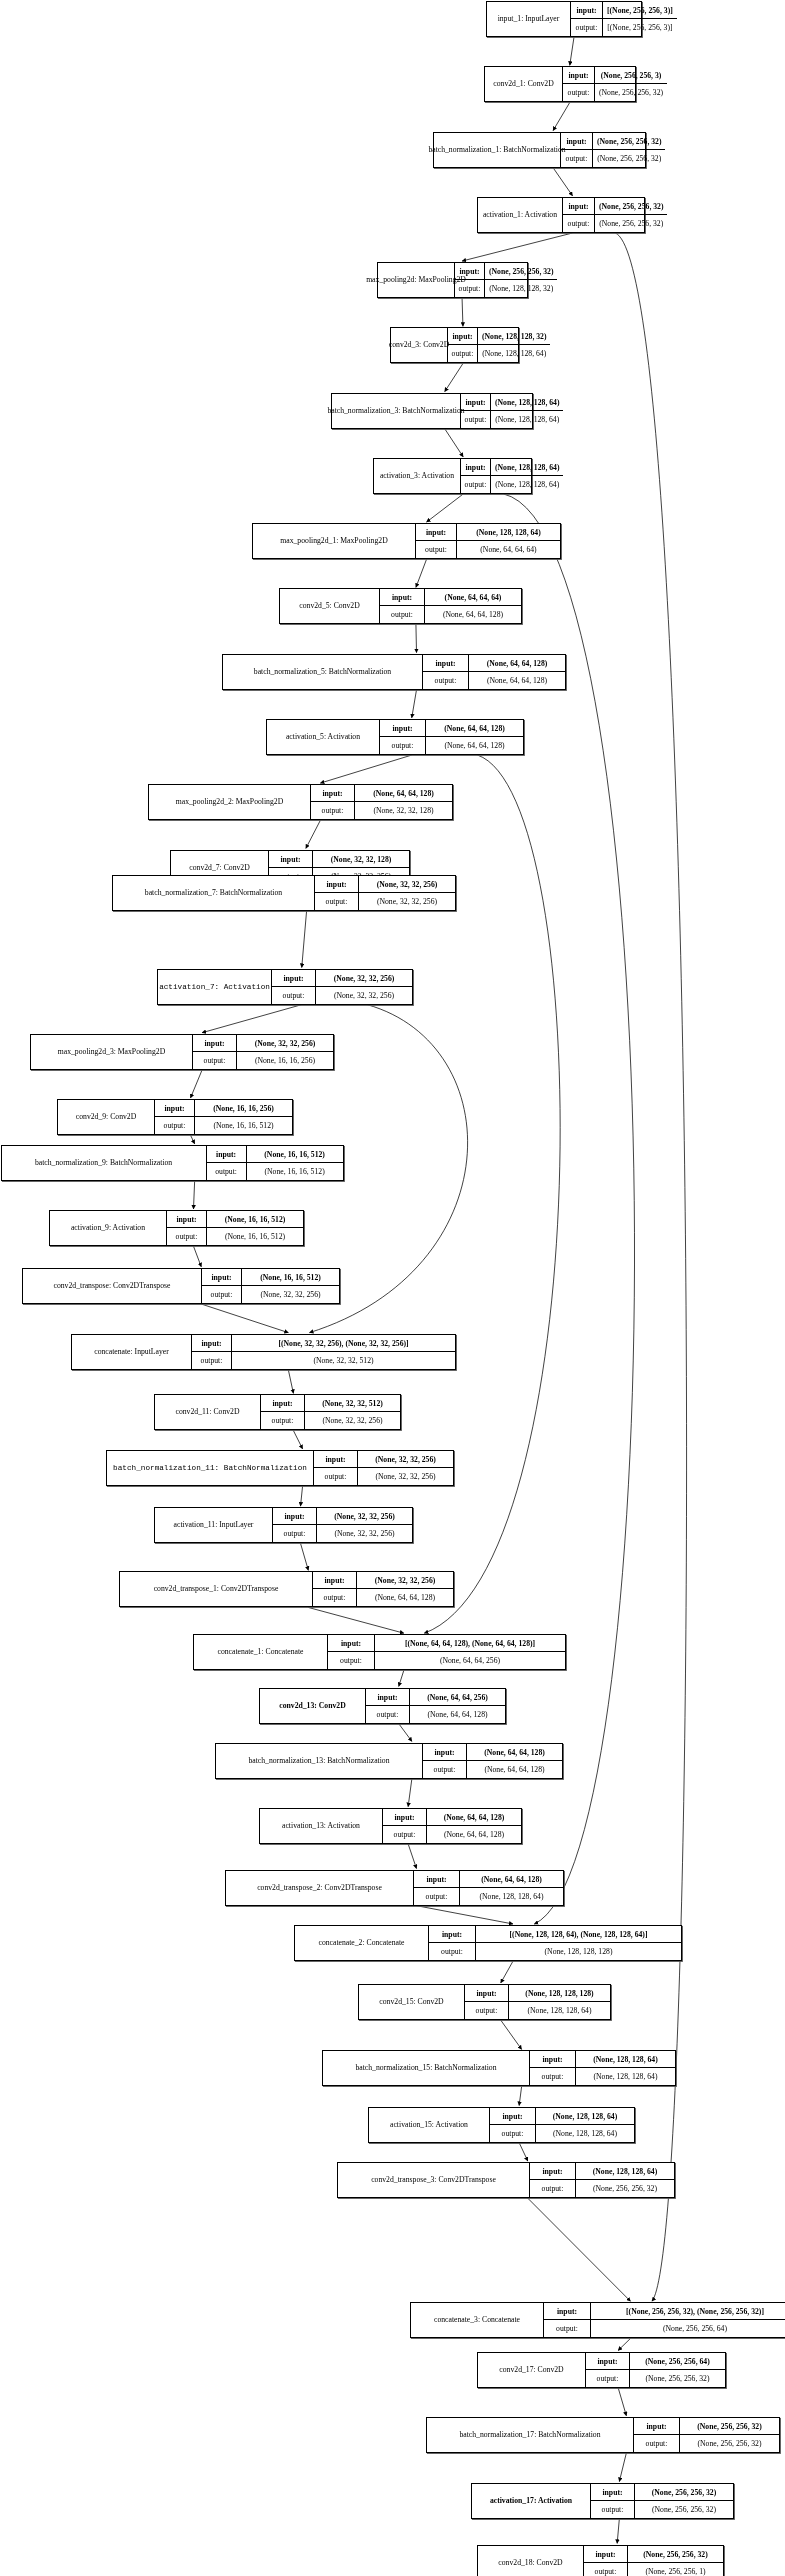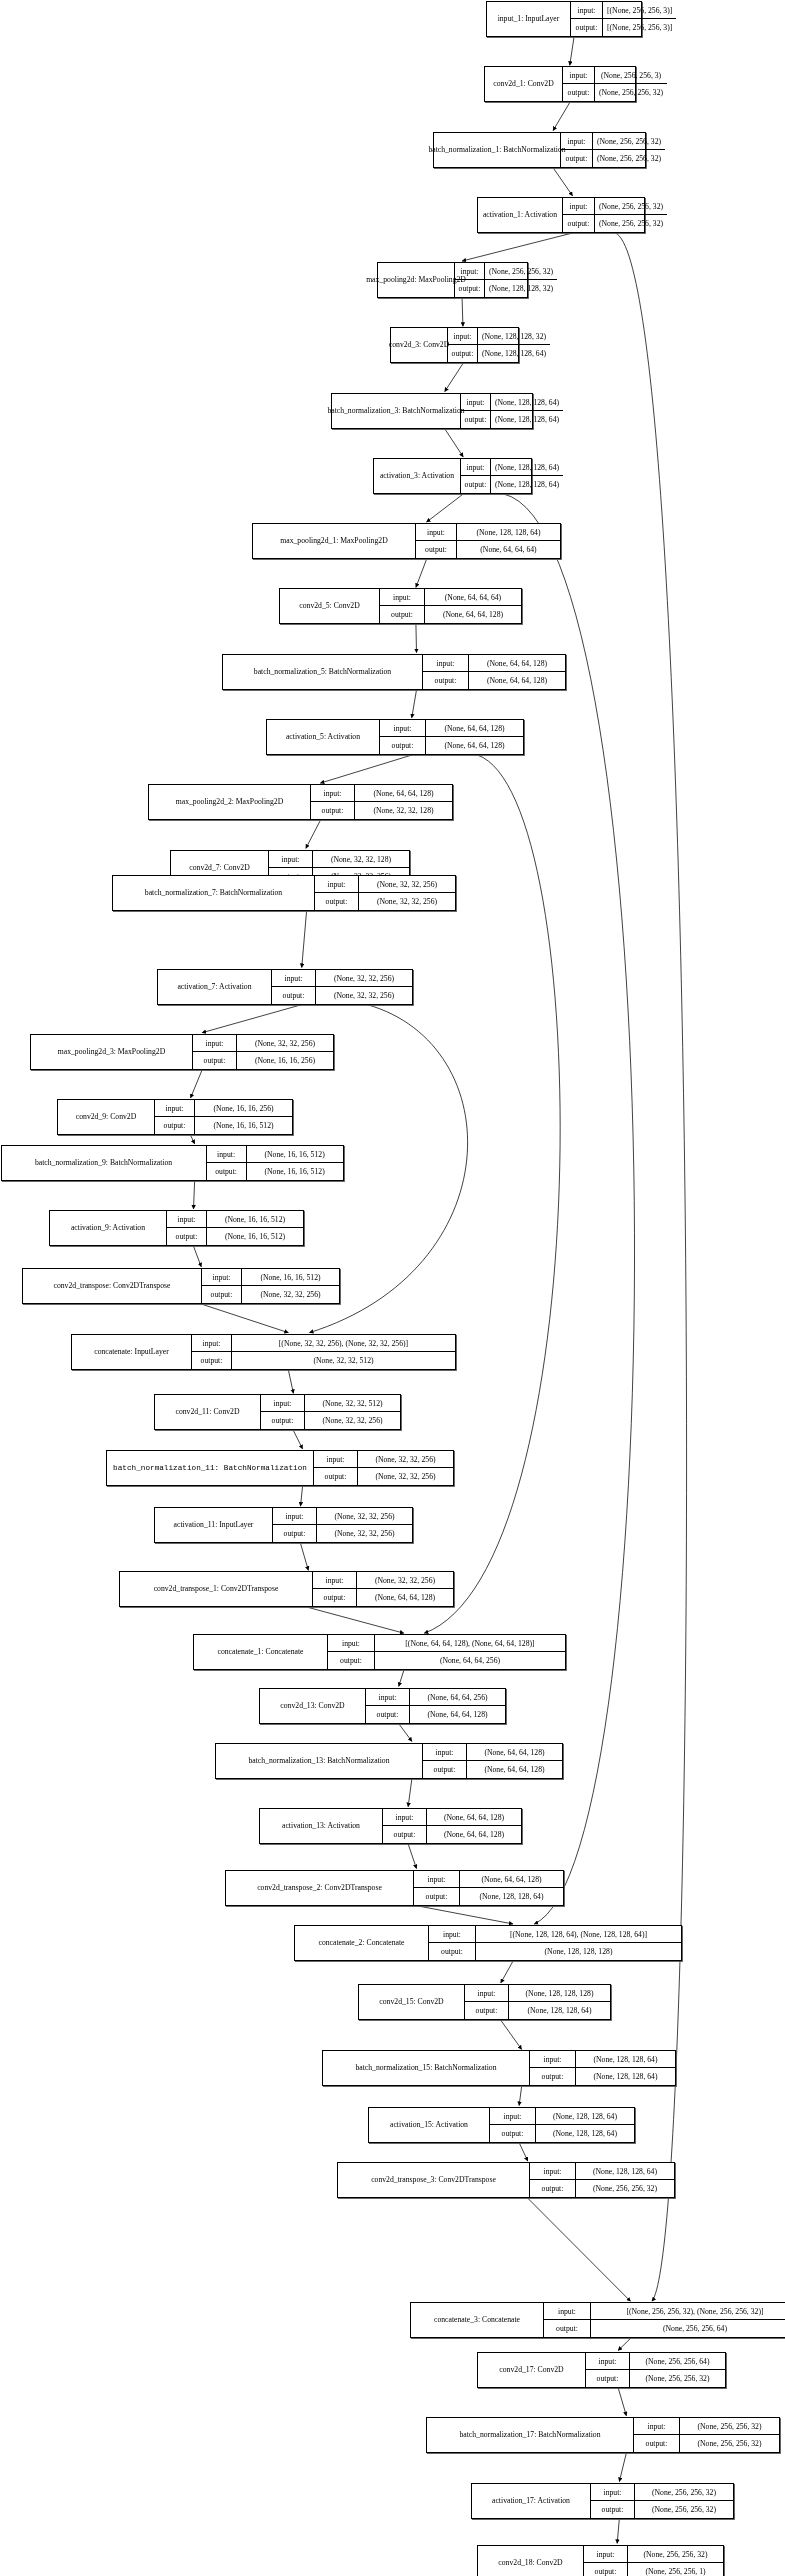--- a/index.html
+++ b/index.html
@@ -56,20 +56,21 @@
   }
   .node .io-row {
     box-sizing: border-box;
     display: flex;
     flex-direction: row;
     flex: 1 1 50%;
     align-items: stretch;
   }
   .node .io-row.top {
     border-bottom: 0.9px solid #000000;
+    font-weight: bold;
   }
   .node .io-label {
     box-sizing: border-box;
     display: flex;
     align-items: center;
     justify-content: center;
     border-right: 0.9px solid #000000;
     padding: 0 3.4px;
     white-space: nowrap;
     font-size: 7.7px;
@@ -334,21 +335,21 @@
         <div class="io-label" style="flex: 0 0 44px;">input:</div>
         <div class="io-value">(None, 32, 32, 256)</div>
       </div>
       <div class="io-row">
         <div class="io-label" style="flex: 0 0 44px;">output:</div>
         <div class="io-value">(None, 32, 32, 256)</div>
       </div>
     </div>
   </div>
       <div class="node" style="left: 157px; top: 969px; width: 256px; height: 36px;">
-    <div class="name-cell" style="width: 114px; flex: 0 0 114px;">activation_7: Activation</div>
+    <div class="name-cell" style="width: 114px; flex: 0 0 114px; font-family: Liberation Mono, monospace;">activation_7: Activation</div>
     <div class="io-block">
       <div class="io-row top">
         <div class="io-label" style="flex: 0 0 44px;">input:</div>
         <div class="io-value">(None, 32, 32, 256)</div>
       </div>
       <div class="io-row">
         <div class="io-label" style="flex: 0 0 44px;">output:</div>
         <div class="io-value">(None, 32, 32, 256)</div>
       </div>
     </div>
@@ -490,21 +491,21 @@
         <div class="io-label" style="flex: 0 0 47px;">input:</div>
         <div class="io-value">[(None, 64, 64, 128), (None, 64, 64, 128)]</div>
       </div>
       <div class="io-row">
         <div class="io-label" style="flex: 0 0 47px;">output:</div>
         <div class="io-value">(None, 64, 64, 256)</div>
       </div>
     </div>
   </div>
       <div class="node" style="left: 259px; top: 1688px; width: 247px; height: 36px;">
-    <div class="name-cell" style="width: 106px; flex: 0 0 106px;">conv2d_13: Conv2D</div>
+    <div class="name-cell" style="width: 106px; flex: 0 0 106px; font-weight: bold;">conv2d_13: Conv2D</div>
     <div class="io-block">
       <div class="io-row top">
         <div class="io-label" style="flex: 0 0 44px;">input:</div>
         <div class="io-value">(None, 64, 64, 256)</div>
       </div>
       <div class="io-row">
         <div class="io-label" style="flex: 0 0 44px;">output:</div>
         <div class="io-value">(None, 64, 64, 128)</div>
       </div>
     </div>
@@ -646,21 +647,21 @@
         <div class="io-label" style="flex: 0 0 46px;">input:</div>
         <div class="io-value">(None, 256, 256, 32)</div>
       </div>
       <div class="io-row">
         <div class="io-label" style="flex: 0 0 46px;">output:</div>
         <div class="io-value">(None, 256, 256, 32)</div>
       </div>
     </div>
   </div>
       <div class="node" style="left: 471px; top: 2483px; width: 263px; height: 36px;">
-    <div class="name-cell" style="width: 119px; flex: 0 0 119px;">activation_17: Activation</div>
+    <div class="name-cell" style="width: 119px; flex: 0 0 119px; font-weight: bold;">activation_17: Activation</div>
     <div class="io-block">
       <div class="io-row top">
         <div class="io-label" style="flex: 0 0 44px;">input:</div>
         <div class="io-value">(None, 256, 256, 32)</div>
       </div>
       <div class="io-row">
         <div class="io-label" style="flex: 0 0 44px;">output:</div>
         <div class="io-value">(None, 256, 256, 32)</div>
       </div>
     </div>

